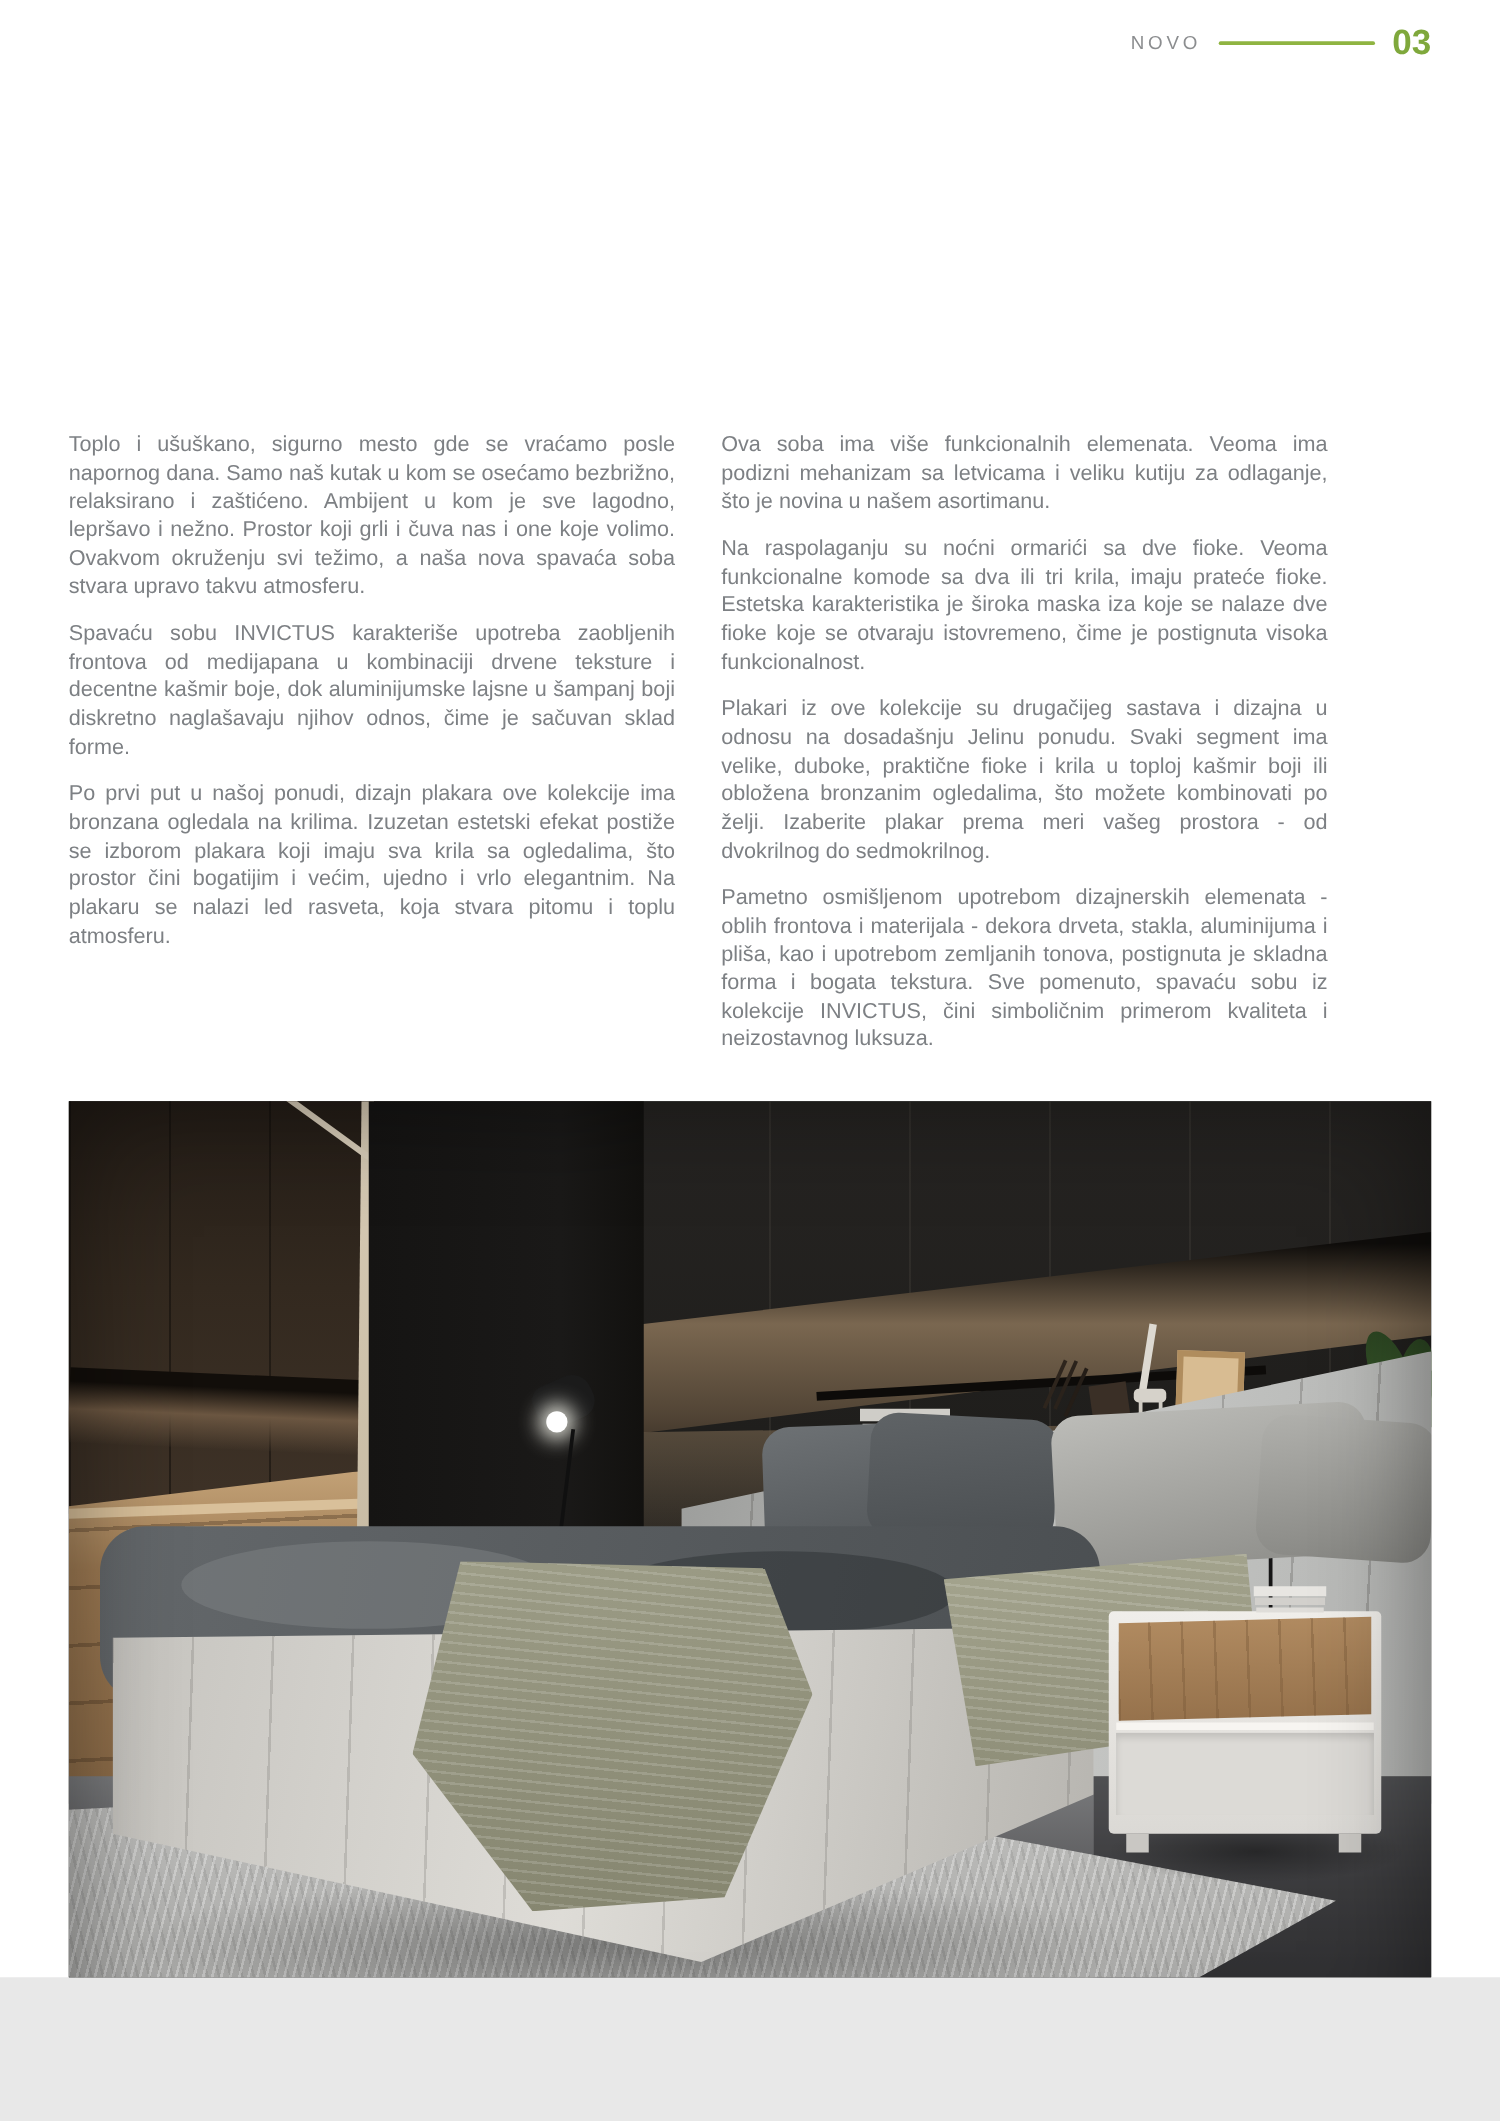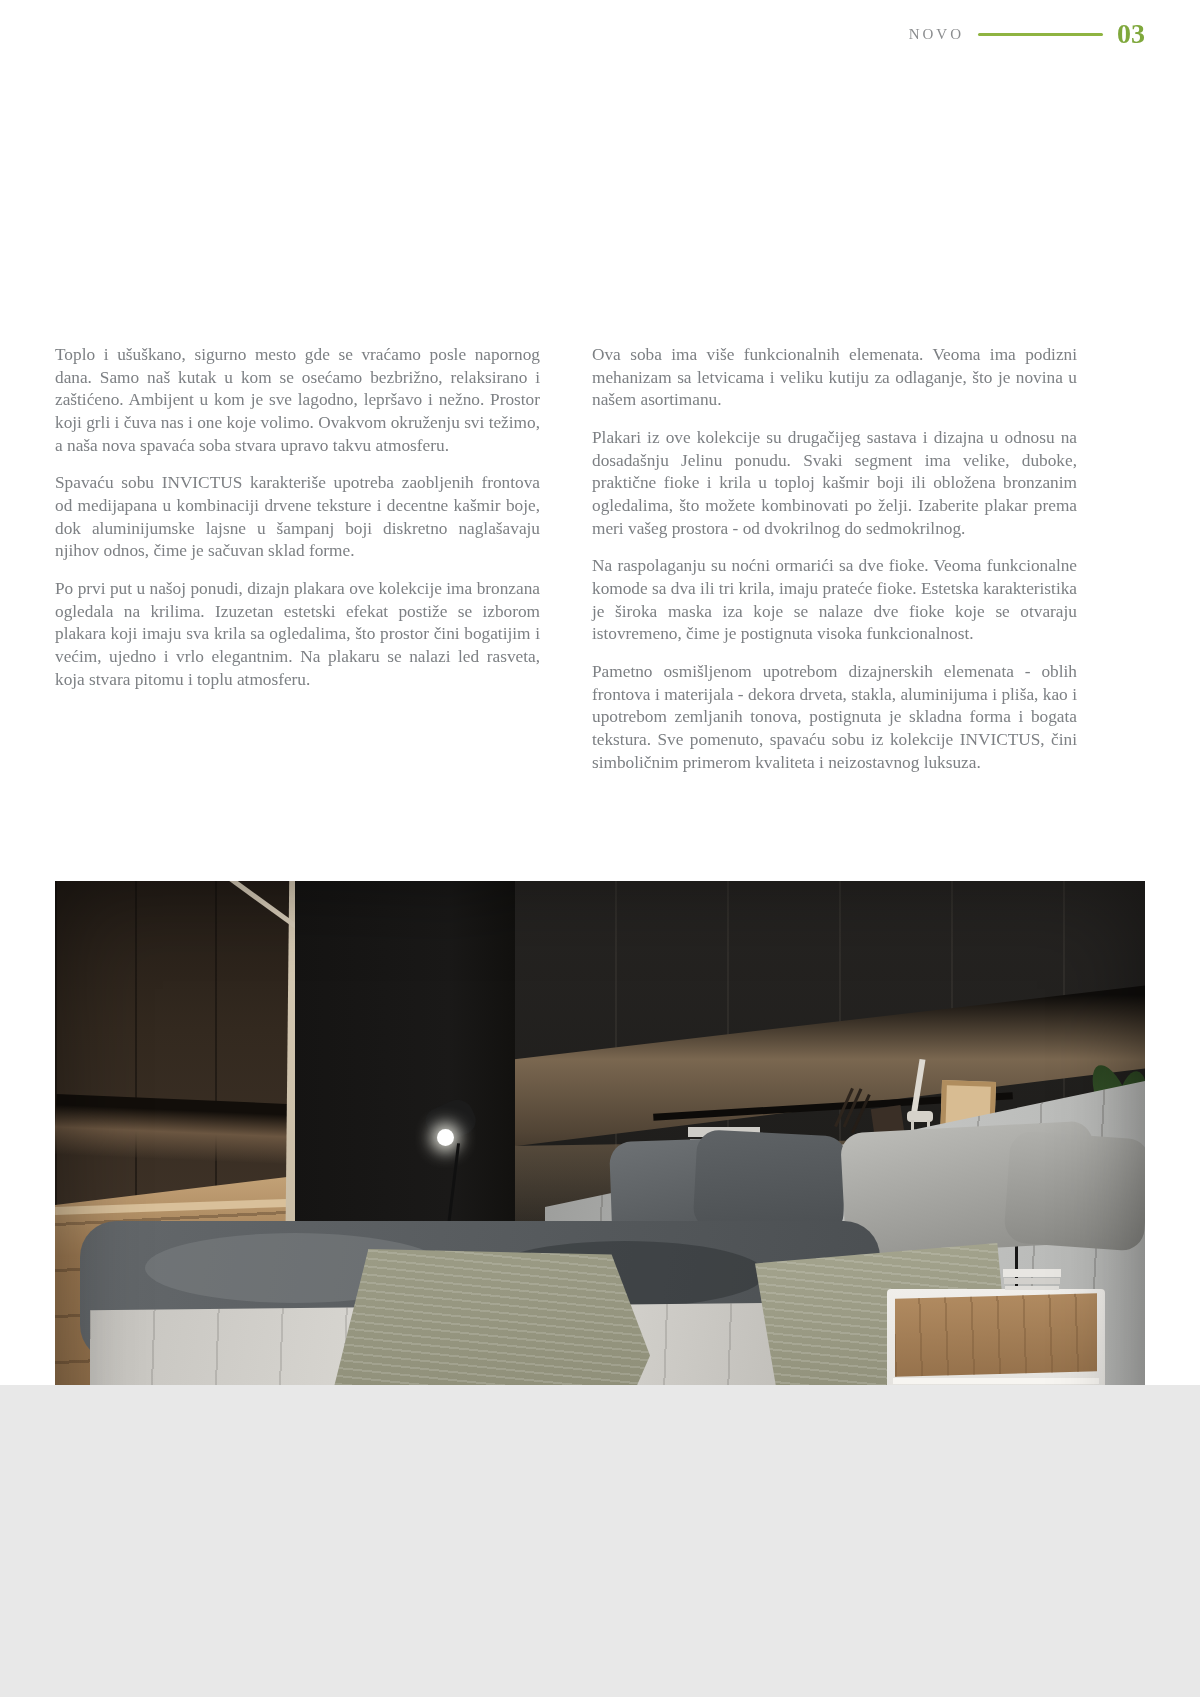--- a/index.html
+++ b/index.html
@@ -1,17 +1,17 @@
 <!DOCTYPE html>
 <html><head>
 <meta charset="utf-8">
 <style>
   html,body{margin:0;padding:0;background:#e8e8e8;}
-  .page{position:relative;width:1200px;height:1385px;margin:0 auto;background:#ffffff;
-        font-family:Liberation Serif, serif;overflow:hidden;}
+  .page{position:relative;width:1200px;height:1582px;margin:0 auto;background:#ffffff;
+        font-family:Liberation Sans, sans-serif;overflow:hidden;}
 
   
   .topbar{position:absolute;top:18px;right:55px;display:flex;align-items:center;gap:14px;}
   .topbar-label{font-size:15px;letter-spacing:3px;color:#8b8d8f;}
   .topbar-line{display:inline-block;width:125px;height:3px;background:#8fb441;border-radius:2px;}
   .topbar-num{font-size:28px;font-weight:700;color:#7fa83c;}
 
   
   .title-block{position:absolute;left:55px;top:74px;width:1090px;}
   .kicker-row{display:flex;align-items:flex-start;gap:36px;}
@@ -19,21 +19,21 @@
   .badge{margin-top:4px;display:inline-block;background:#f4a428;color:#fff;font-size:25px;font-weight:700;
          padding:11px 28px 11px 40px;clip-path:polygon(0 50%,14% 0,100% 0,100% 100%,14% 100%);}
   .big-title{font-size:66px;font-weight:800;color:#4e4f51;margin:0;line-height:1.0;letter-spacing:1px;}
   .subtitle{font-size:29px;font-weight:400;color:#8aaf3f;margin:10px 0 0;}
 
   
   .intro{position:absolute;left:55px;top:250px;width:995px;font-size:20.5px;font-weight:700;font-style:italic;
          color:#54555a;line-height:1.34;margin:0;}
 
   
-  .cols{position:absolute;left:55px;top:344px;width:1008px;display:grid;grid-template-columns:485px 485px;column-gap:52px;}
+  .cols{position:absolute;left:55px;top:344px;width:1008px;display:grid;grid-template-columns:485px 485px;column-gap:37px;}
   .col p{font-size:17.3px;color:#7d8084;text-align:justify;line-height:1.31;margin:0 0 15px;}
 
   
   .photo{position:absolute;left:55px;top:881px;width:1090px;height:780px;overflow:hidden;background:#1d1c1b;}
   .photo *{position:absolute;}
   .wall{left:0;top:0;width:100%;height:72%;
         background:linear-gradient(180deg,#262422 0%,#1e1d1b 55%,#191817 100%);}
   .wall-seams{left:0;top:0;width:100%;height:72%;
         background:repeating-linear-gradient(90deg,rgba(70,66,60,.35) 0 2px,rgba(0,0,0,0) 2px 112px);}
   
@@ -164,22 +164,22 @@
 
 
   <div class="cols">
     <div class="col">
       <p>Toplo i ušuškano, sigurno mesto gde se vraćamo posle napornog dana. Samo naš kutak u kom se osećamo bezbrižno, relaksirano i zaštićeno. Ambijent u kom je sve lagodno, lepršavo i nežno. Prostor koji grli i čuva nas i one koje volimo. Ovakvom okruženju svi težimo, a naša nova spavaća soba stvara upravo takvu atmosferu.</p>
       <p>Spavaću sobu INVICTUS karakteriše upotreba zaobljenih frontova od medijapana u kombinaciji drvene teksture i decentne kašmir boje, dok aluminijumske lajsne u šampanj boji diskretno naglašavaju njihov odnos, čime je sačuvan sklad forme.</p>
       <p>Po prvi put u našoj ponudi, dizajn plakara ove kolekcije ima bronzana ogledala na krilima. Izuzetan estetski efekat postiže se izborom plakara koji imaju sva krila sa ogledalima, što prostor čini bogatijim i većim, ujedno i vrlo elegantnim. Na plakaru se nalazi led rasveta, koja stvara pitomu i toplu atmosferu.</p>
     </div>
     <div class="col">
       <p>Ova soba ima više funkcionalnih elemenata. Veoma ima podizni mehanizam sa letvicama i veliku kutiju za odlaganje, što je novina u našem asortimanu.</p>
+      <p>Na raspolaganju su noćni ormarići sa dve fioke. Veoma funkcionalne komode sa dva ili tri krila, imaju prateće fioke. Estetska karakteristika je široka maska iza koje se nalaze dve fioke koje se otvaraju istovremeno, čime je postignuta visoka funkcionalnost.</p>
       <p>Plakari iz ove kolekcije su drugačijeg sastava i dizajna u odnosu na dosadašnju Jelinu ponudu. Svaki segment ima velike, duboke, praktične fioke i krila u toploj kašmir boji ili obložena bronzanim ogledalima, što možete kombinovati po želji. Izaberite plakar prema meri vašeg prostora - od dvokrilnog do sedmokrilnog.</p>
-      <p>Na raspolaganju su noćni ormarići sa dve fioke. Veoma funkcionalne komode sa dva ili tri krila, imaju prateće fioke. Estetska karakteristika je široka maska iza koje se nalaze dve fioke koje se otvaraju istovremeno, čime je postignuta visoka funkcionalnost.</p>
       <p>Pametno osmišljenom upotrebom dizajnerskih elemenata - oblih frontova i materijala - dekora drveta, stakla, aluminijuma i pliša, kao i upotrebom zemljanih tonova, postignuta je skladna forma i bogata tekstura. Sve pomenuto, spavaću sobu iz kolekcije INVICTUS, čini simboličnim primerom kvaliteta i neizostavnog luksuza.</p>
     </div>
   </div>
 
   <div class="photo">
     <div class="wall"></div>
     <div class="wall-seams"></div>
 
     <div class="niche"></div>
     <div class="niche-glow"></div>

